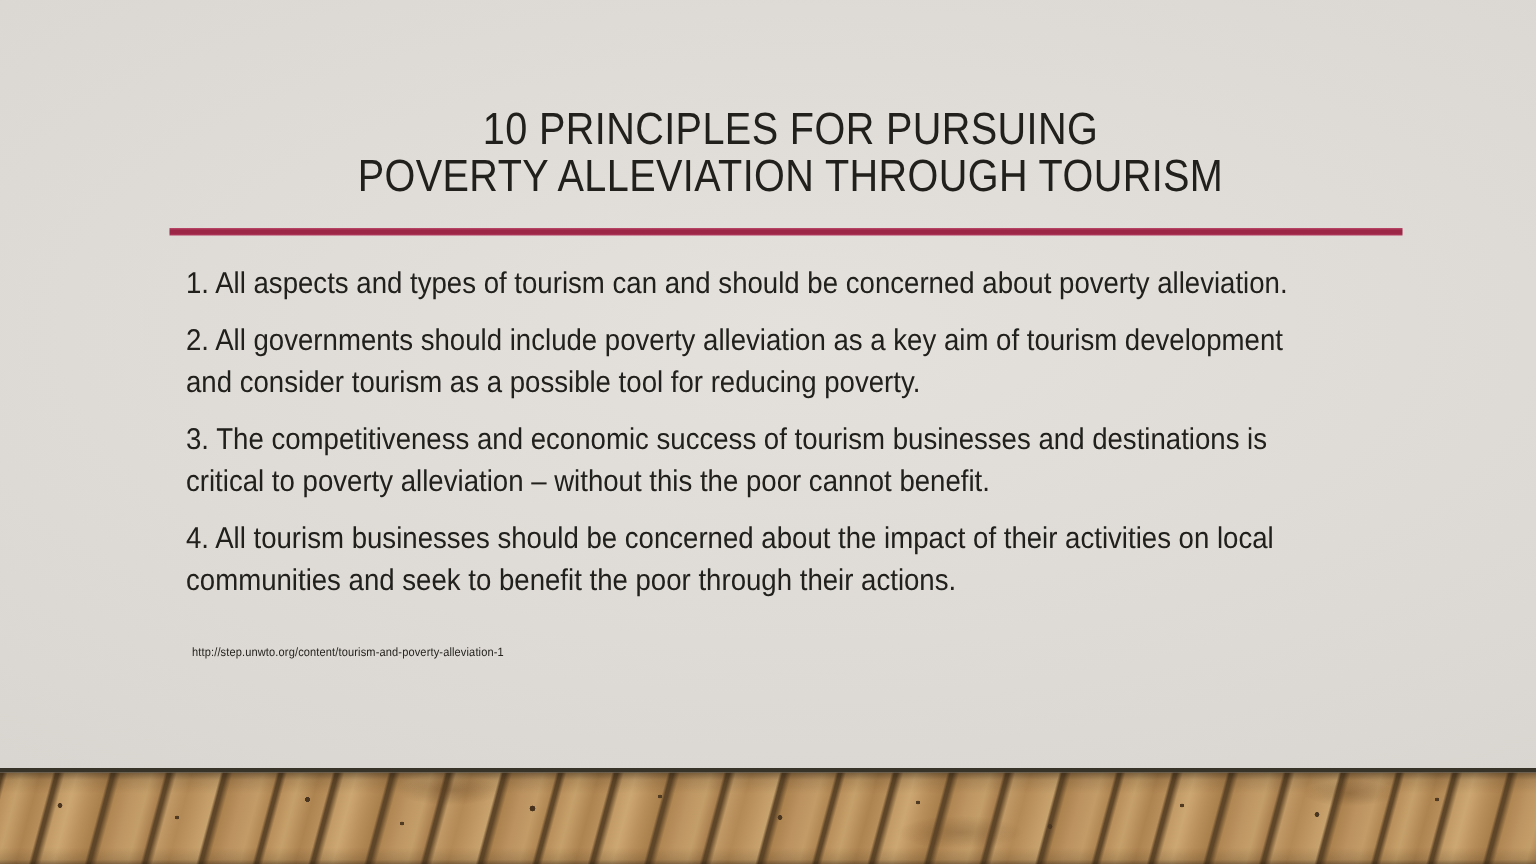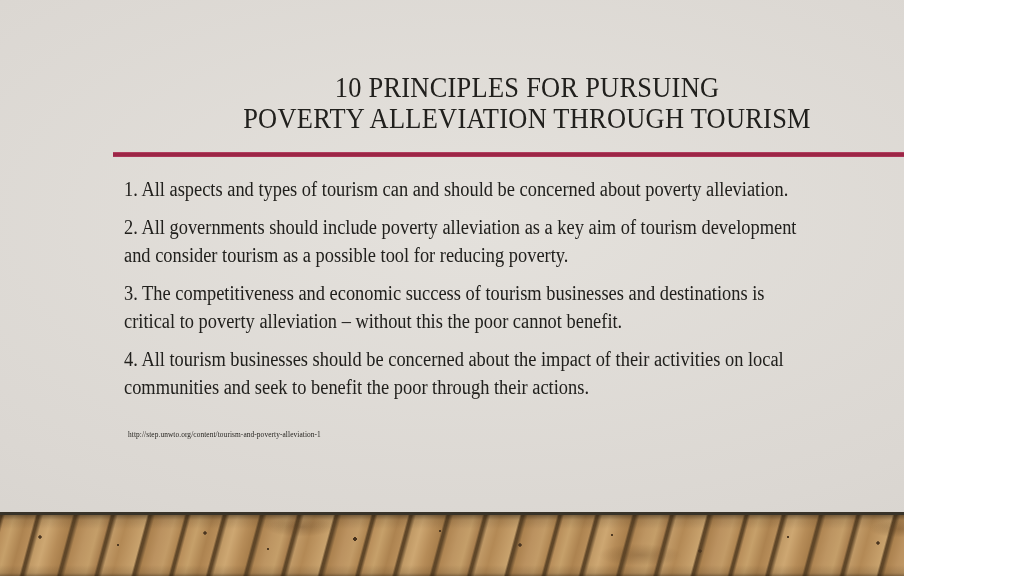--- a/index.html
+++ b/index.html
@@ -1,21 +1,21 @@
 <!DOCTYPE html>
 <html><head>
 <meta charset="utf-8">
 <style>
   html, body { margin: 0; padding: 0; background: #ffffff; }
   .stage {
     position: relative;
-    width: 904px;
+    width: 1024px;
     height: 576px;
     overflow: hidden;
-    font-family: Liberation Serif, serif;
+    font-family: Liberation Sans, sans-serif;
     background: #dbd8d3;
   }
   .wall {
     position: absolute;
     inset: 0;
     background: radial-gradient(130% 100% at 52% 38%, #e4e1dc 0%, #dbd7d2 55%, #d1cdc7 100%);
   }
   .title {
     position: absolute;
     top: 71px;

